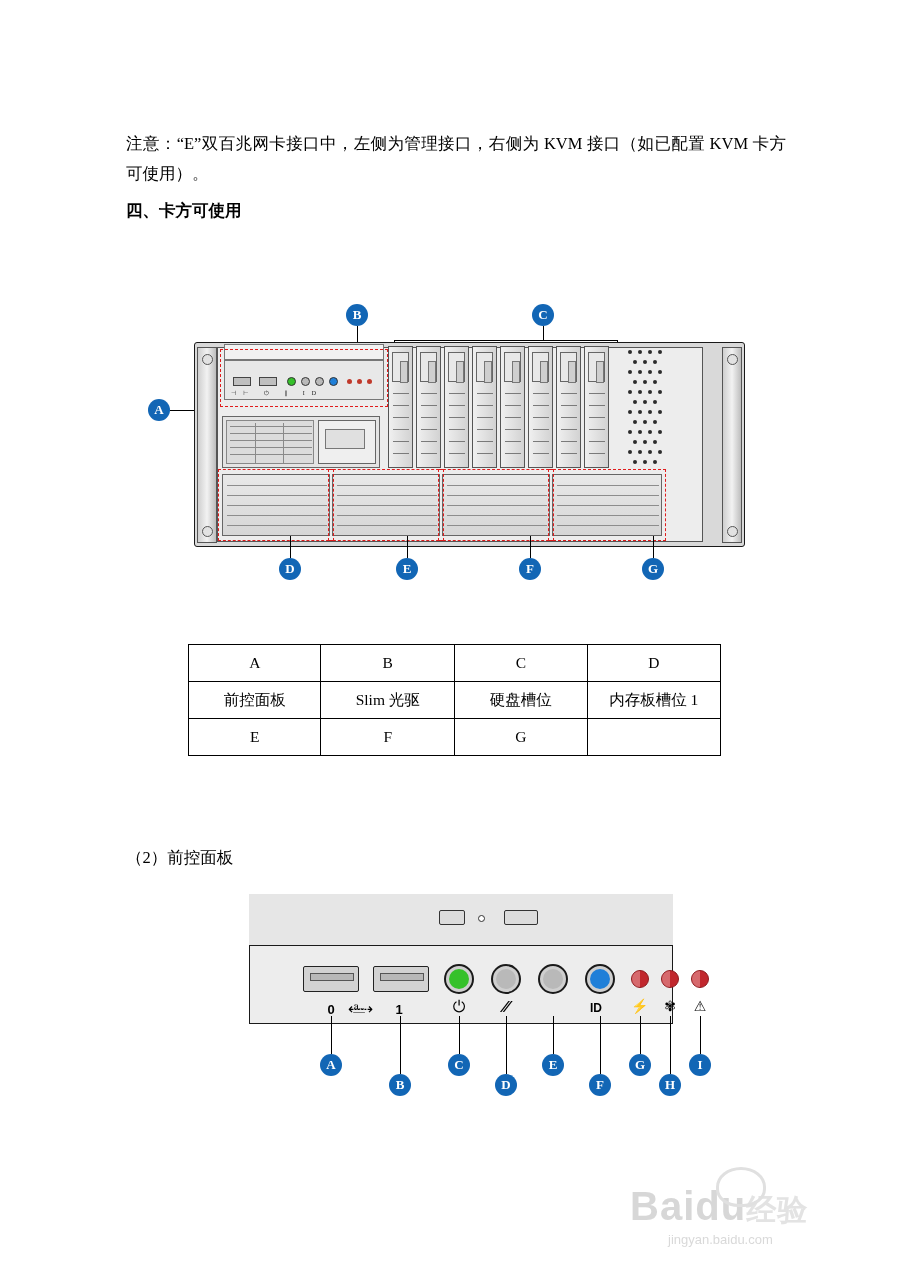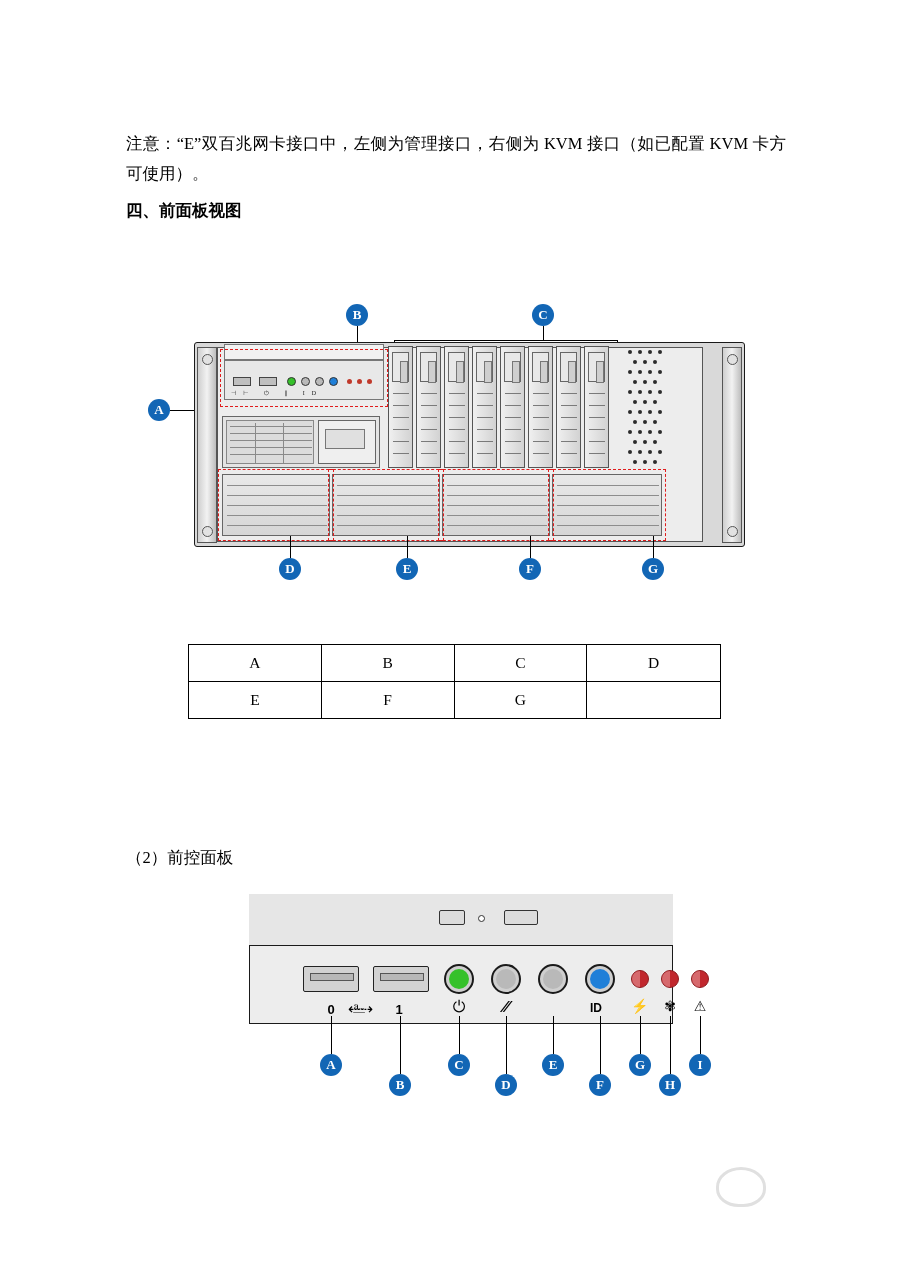--- a/index.html
+++ b/index.html
@@ -190,21 +190,21 @@
     border:3px solid #e0e0e0;border-radius:50% 50% 45% 45%;
   }
 </style>
 </head>
 <body>
 
 <div class="page">
 
   <div class="note">注意：“E”双百兆网卡接口中，左侧为管理接口，右侧为 KVM 接口（如已配置 KVM 卡方可使用）。</div>
 
-  <div class="h2">四、前面板视图</div>
+  <div class="h2">四、卡方可使用</div>
 
 
   <div class="fig1">
 
     <div class="callout" style="left:220px;top:10px;">B</div>
     <div class="leader" style="left:231px;top:32px;width:1.3px;height:32px;"></div>
     <div class="leader" style="left:170px;top:64px;width:62px;height:1.3px;"></div>
     <div class="leader" style="left:170px;top:64px;width:1.3px;height:18px;"></div>
 
     <div class="callout" style="left:406px;top:10px;">C</div>
@@ -438,20 +438,26 @@
 
   <table class="tbl">
     <tbody>
         <tr>
       <td class="lbl" style="width:133px">A</td>
       <td class="lbl" style="width:133px">B</td>
       <td class="lbl" style="width:133px">C</td>
       <td class="lbl" style="width:134px">D</td>
     </tr>
     <tr>
+      <td>前控面板</td>
+      <td>Slim 光驱</td>
+      <td>硬盘槽位</td>
+      <td>内存板槽位 1</td>
+    </tr>
+    <tr>
       <td class="lbl">E</td>
       <td class="lbl">F</td>
       <td class="lbl">G</td>
       <td></td>
     </tr>
   </tbody>
     </table>
 
   <div class="cap1">（2）前控面板</div>
 
@@ -519,15 +525,19 @@
     <div class="leader" style="left:514px;top:132px;width:1.3px;height:38px;"></div>
     <div class="callout" style="left:503px;top:170px;">G</div>
 
     <div class="leader" style="left:544px;top:132px;width:1.3px;height:58px;"></div>
     <div class="callout" style="left:533px;top:190px;">H</div>
 
     <div class="leader" style="left:574px;top:132px;width:1.3px;height:38px;"></div>
     <div class="callout" style="left:563px;top:170px;">I</div>
   </div>
 
+  <div class="watermark">
+    <span>Baidu</span><span class="cn">经验</span>
+    <span class="sub">jingyan.baidu.com</span>
+  </div>
   <div class="wm-logo"></div>
 
 </div>
 
 </body></html>

